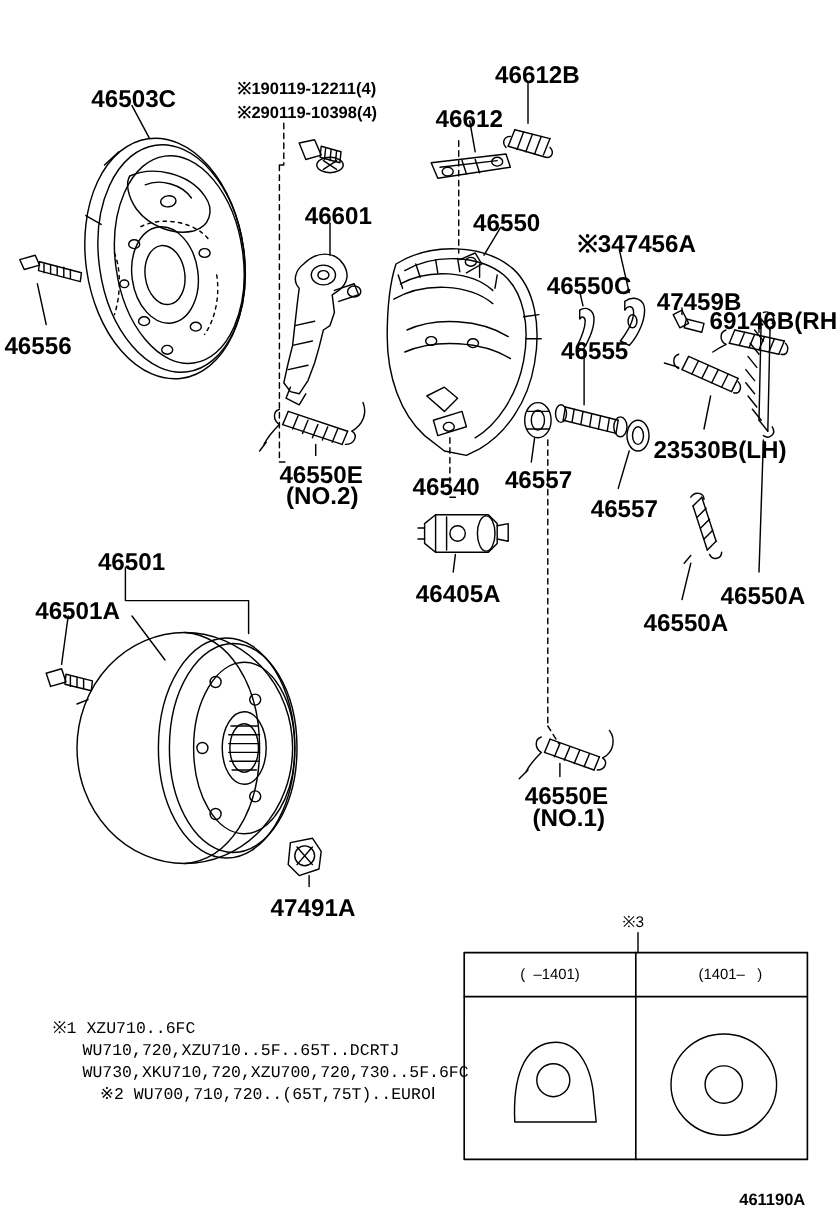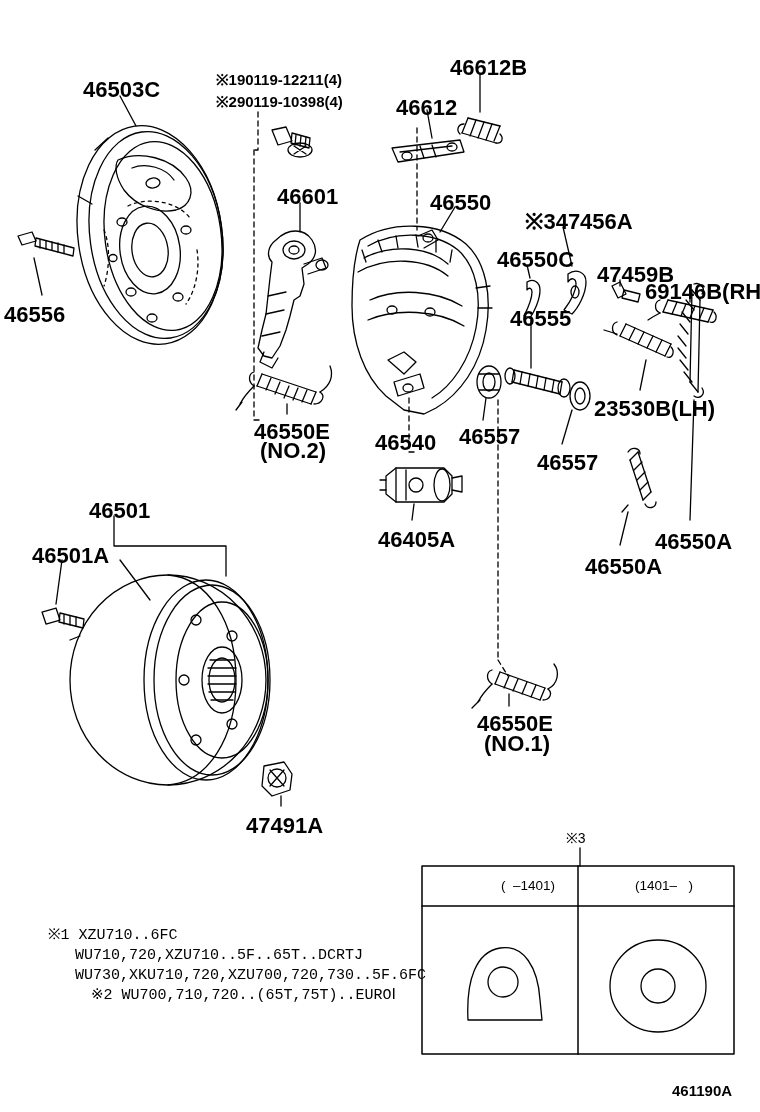--- a/index.html
+++ b/index.html
@@ -356,19 +356,19 @@
 <div class="lbl" style="left:246px;top:813px;">47491A</div>
 
 
 <div class="note" style="left:48px;top:925px;">※1 XZU710..6FC</div>
 <div class="note" style="left:48px;top:945px;">   WU710,720,XZU710..5F..65T..DCRTJ</div>
 <div class="note" style="left:48px;top:965px;">   WU730,XKU710,720,XZU700,720,730..5F.6FC</div>
 <div class="note" style="left:48px;top:985px;margin-left:43px;">※2 WU700,710,720..(65T,75T)..EUROⅠ</div>
 
 
 <div class="ast" style="left:566px;top:828px;font-size:14px;">※3</div>
-<div class="tblcell" style="left:422px;top:878px;width:156px;padding-left:28px;">(  –1401)</div>
+<div class="tblcell" style="left:422px;top:878px;width:156px;">(  –1401)</div>
 <div class="tblcell" style="left:578px;top:878px;width:172px;">(1401–   )</div>
 
 
 <div class="code" style="left:672px;top:1082px;">461190A</div>
 
 </div>
 
 </body></html>

